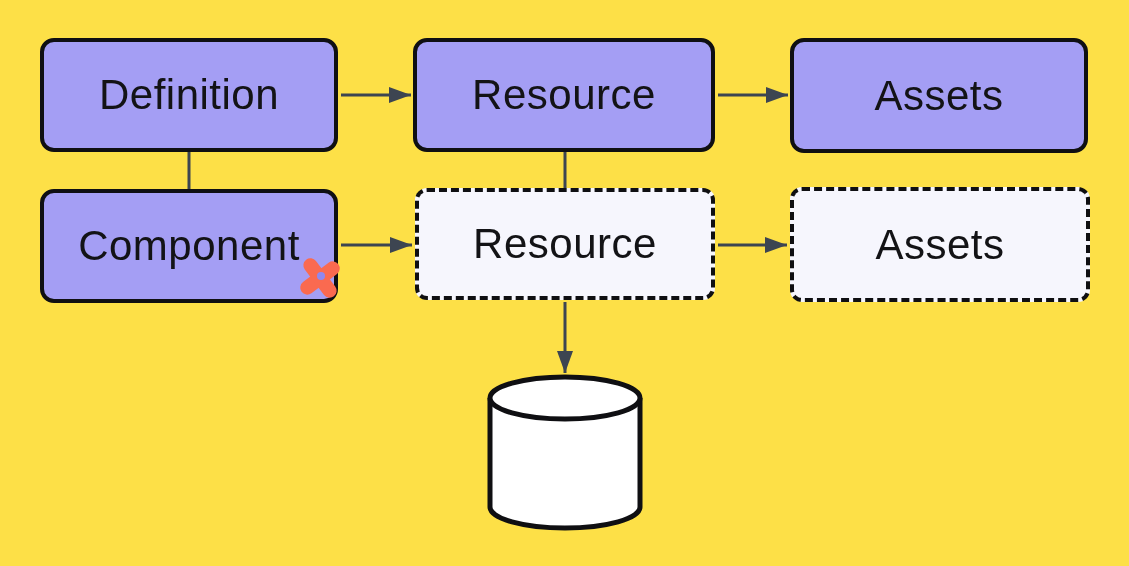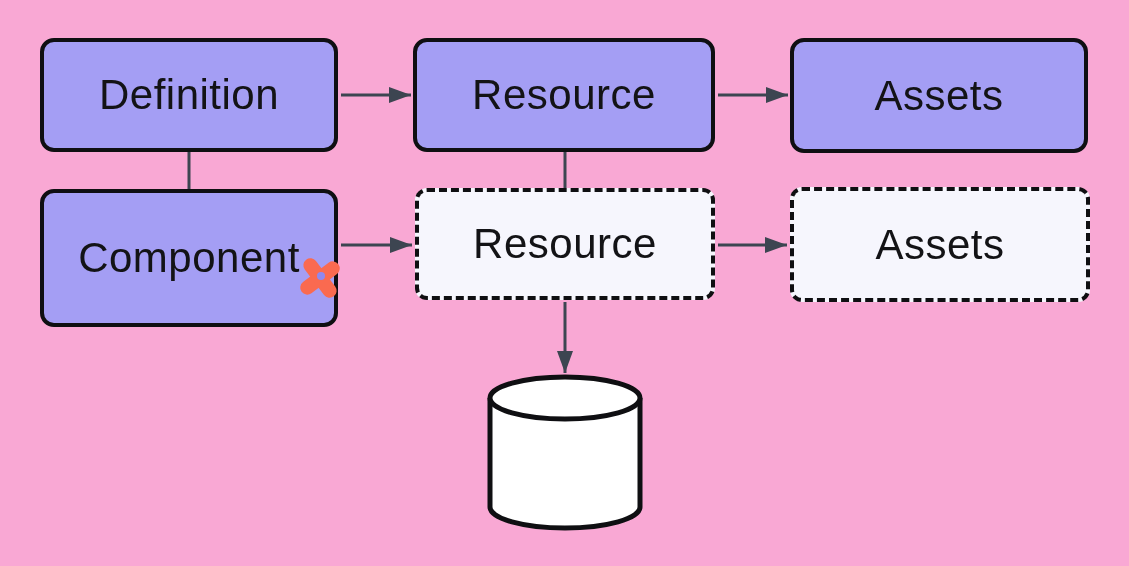--- a/index.html
+++ b/index.html
@@ -4,21 +4,21 @@
 <style>
   html, body {
     margin: 0;
     padding: 0;
     background: #ffffff;
   }
   #canvas {
     position: relative;
     width: 1129px;
     height: 566px;
-    background: #f9a8d4;
+    background: #fde047;
     font-family: "Liberation Sans", "DejaVu Sans", sans-serif;
     overflow: hidden;
   }
   .node {
     position: absolute;
     box-sizing: border-box;
     display: flex;
     align-items: center;
     justify-content: center;
     font-size: 42px;
@@ -33,21 +33,21 @@
     border-radius: 14px;
   }
   .node.dashed {
     background: #f6f6fd;
     border: 4px dashed #0f0f12;
     border-radius: 12px;
   }
   #node-definition    { left: 40px;  top: 38px;  width: 298px; height: 114px; }
   #node-resource-top  { left: 413px; top: 38px;  width: 302px; height: 114px; }
   #node-assets-top    { left: 790px; top: 38px;  width: 298px; height: 115px; }
-  #node-component     { left: 40px;  top: 189px; width: 298px; height: 138px; }
+  #node-component     { left: 40px;  top: 189px; width: 298px; height: 114px; }
   #node-resource-dash { left: 415px; top: 188px; width: 300px; height: 112px; }
   #node-assets-dash   { left: 790px; top: 187px; width: 300px; height: 115px; }
 
   #connector-layer {
     position: absolute;
     left: 0; top: 0;
     width: 1129px;
     height: 566px;
     z-index: 1;
     pointer-events: none;

